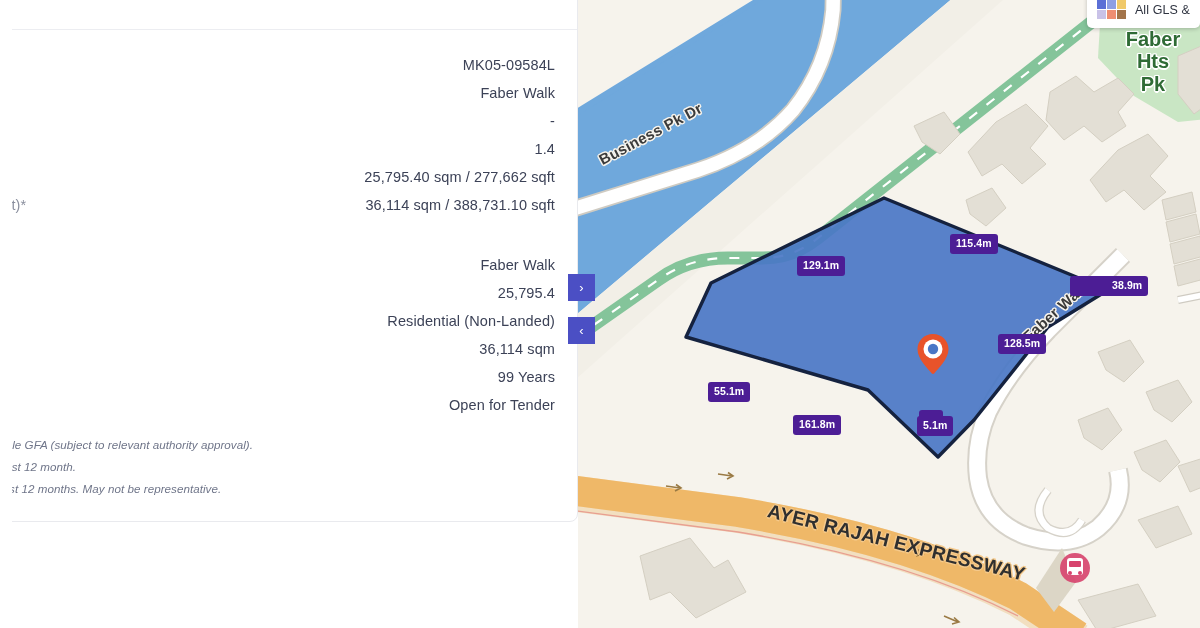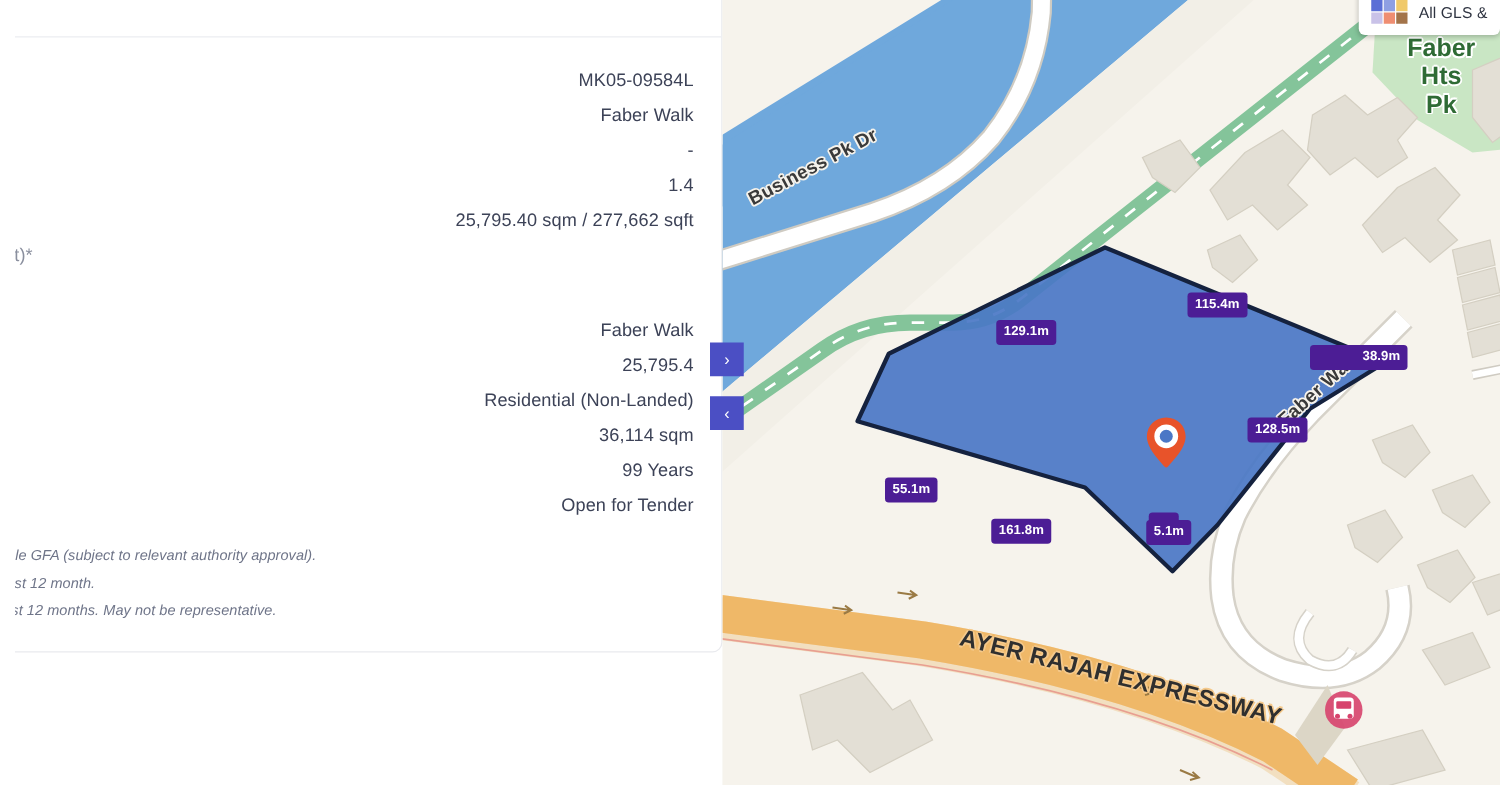--- a/index.html
+++ b/index.html
@@ -227,20 +227,21 @@
         <div class="row">
 
           <div class="row-value">1.4</div>
         </div>
         <div class="row">
 
           <div class="row-value">25,795.40 sqm / 277,662 sqft</div>
         </div>
         <div class="row">
           <div class="row-label">(sqm sqft)*</div>
+          <div class="row-value">36,114 sqm / 388,731.10 sqft</div>
         </div>
 
         <div class="section-heading">n</div>
 
         <div class="row">
           <div class="row-label"></div>
           <div class="row-value">Faber Walk</div>
         </div>
         <div class="row">
           <div class="row-label"></div>
@@ -371,21 +372,21 @@
       <div>Hts</div>
       <div>Pk</div>
     </div>
 
     <div class="road-label label-business-pk">Business Pk Dr</div>
     <div class="road-label label-faber-walk">Faber Walk</div>
     <div class="road-label label-expressway">AYER RAJAH EXPRESSWAY</div>
 
     <div class="chip" style="left:372px; top:234px;">115.4m</div>
     <div class="chip" style="left:219px; top:256px;">129.1m</div>
-    <div class="chip" style="left:470px; top:276px;padding-left:42px;">38.9m</div>
+    <div class="chip" style="left:492px; top:276px;padding-left:42px;">38.9m</div>
     <div class="chip" style="left:130px; top:334px;margin-top:48px;">55.1m</div>
     <div class="chip" style="left:420px; top:334px;">128.5m</div>
     <div class="chip" style="left:215px; top:380px;margin-top:35px;">161.8m</div>
 
     <div class="chip" style="left:341px; top:410px;">&nbsp;&nbsp;&nbsp;&nbsp;</div>
     <div class="chip" style="left:339px; top:416px;">5.1m</div>
 
     <div class="pin">
       <svg width="34" height="44" viewBox="0 0 34 44">
         <path d="M17 2 C8.2 2 1.5 8.7 1.5 17.2 C1.5 27 12 36.8 15.6 41.2 C16.4 42.2 17.6 42.2 18.4 41.2 C22 36.8 32.5 27 32.5 17.2 C32.5 8.7 25.8 2 17 2 Z" fill="#e8532a"></path>

